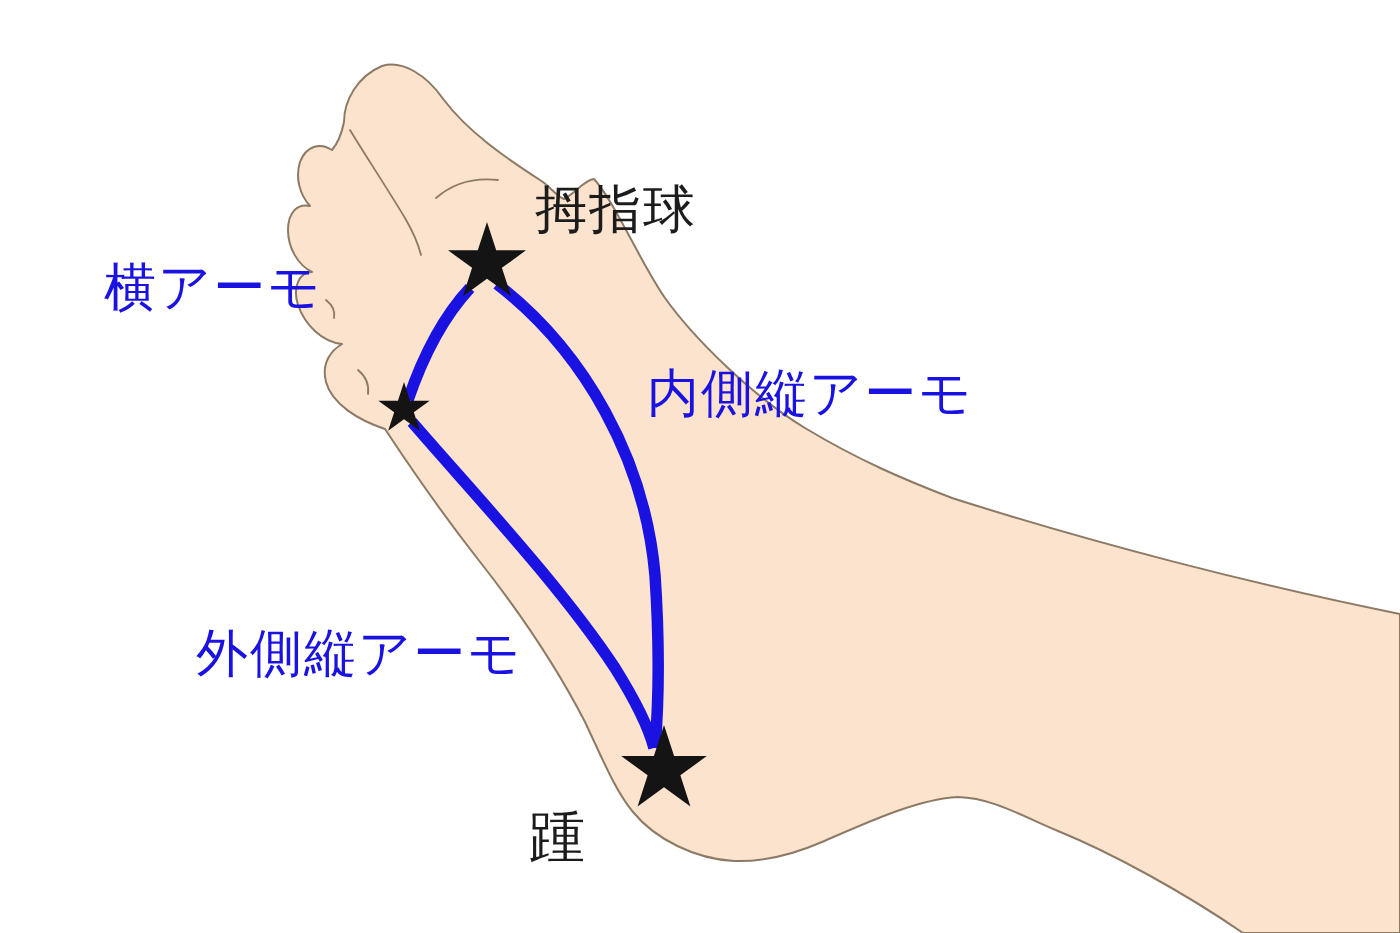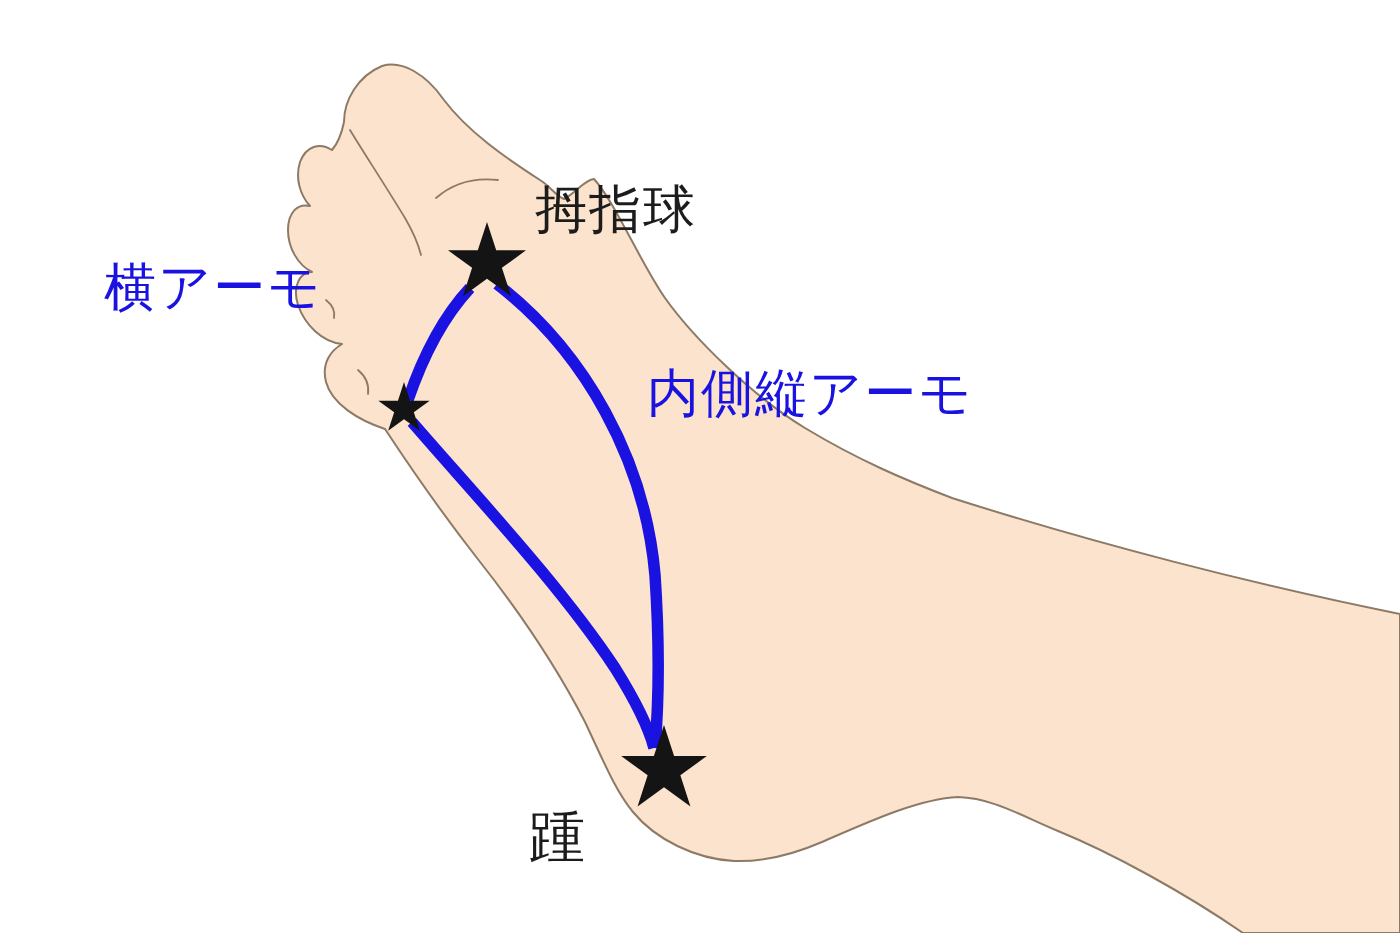--- a/index.html
+++ b/index.html
@@ -109,16 +109,17 @@
     <path class="star" transform="translate(664,770) scale(45)" d="M 0,-1 L 0.2245,-0.309 L 0.951,-0.309 L 0.3633,0.1181 L 0.5878,0.809 L 0,0.382 L -0.5878,0.809 L -0.3633,0.1181 L -0.951,-0.309 L -0.2245,-0.309 Z"></path>
   </svg>
 
   <div class="diagram-label label-black" style="left:535px; top:182px;">拇指球</div>
 
   <div class="diagram-label label-blue" style="left:104px; top:260px;">横アーモ</div>
 
   <div class="diagram-label label-blue" style="left:641px; top:366px;margin-left:6px;">内側縦アーモ</div>
 
 
+  <div class="diagram-label label-blue" style="left:196px; top:626px;">外側縦アーモ</div>
 
   <div class="diagram-label label-black label-heel" style="left:529px; top:808px;">踵</div>
 
 </div>
 
 </body></html>

